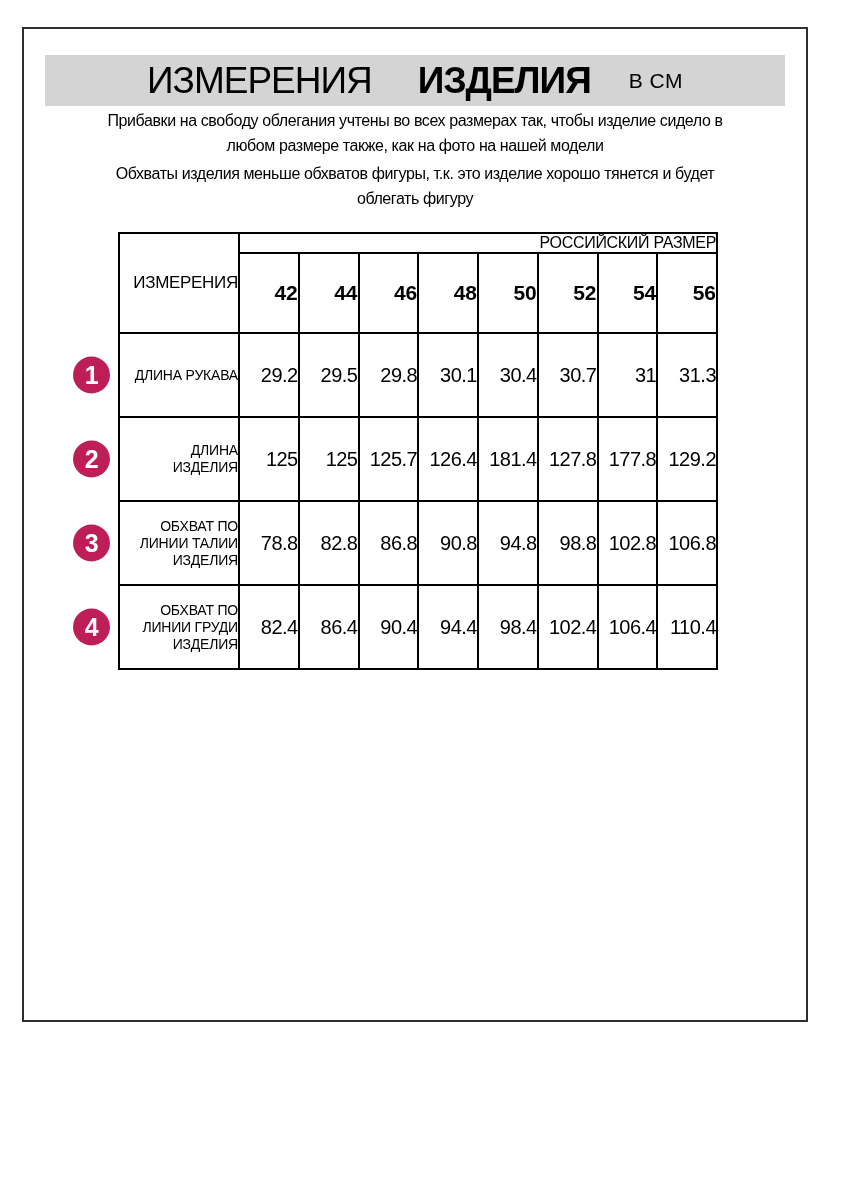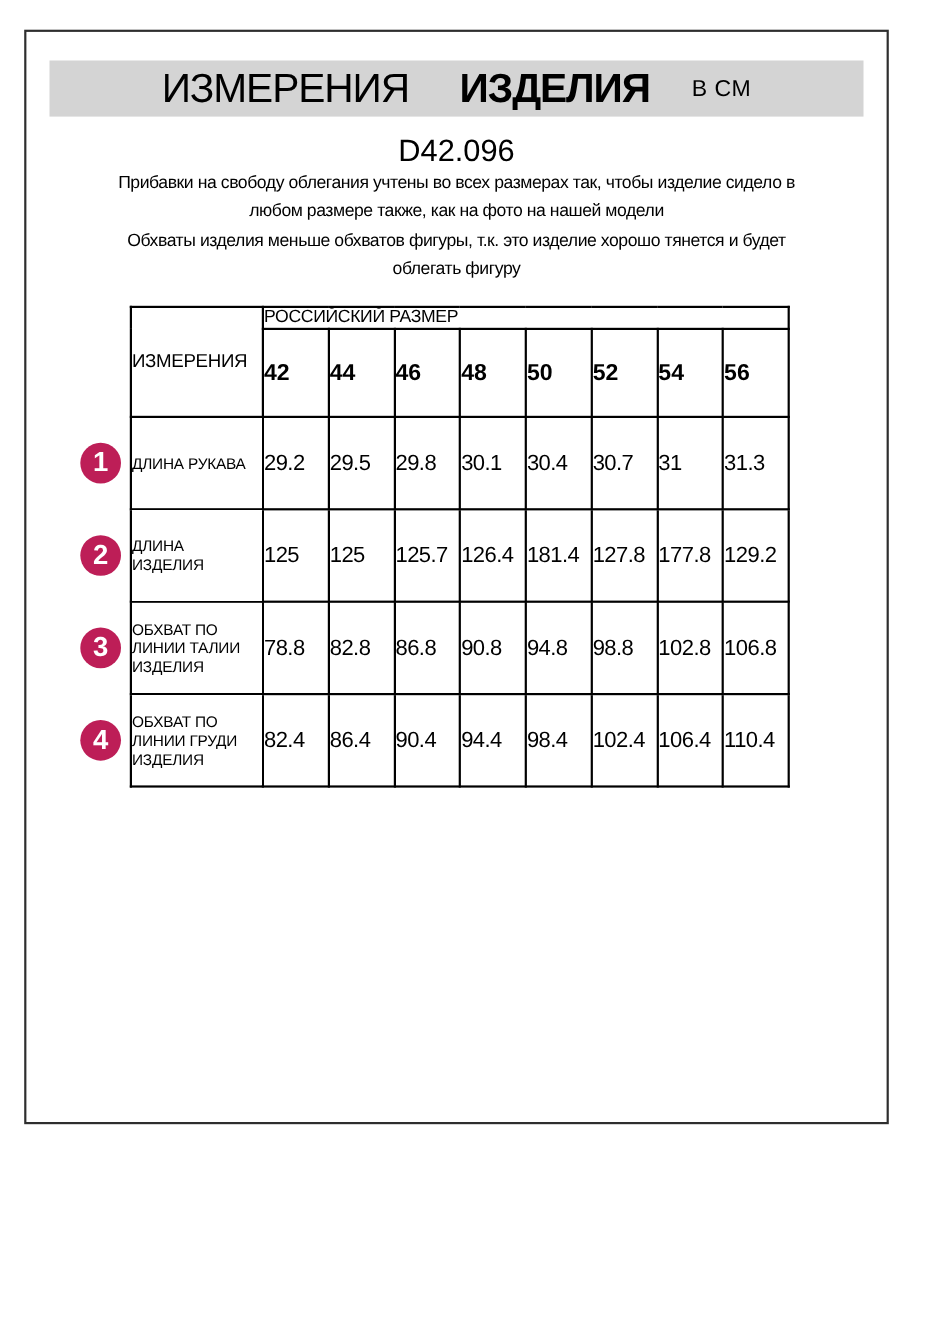--- a/index.html
+++ b/index.html
@@ -59,21 +59,21 @@
     margin: 21px 0 0 94px;
     width: 598px;
   }
   table.size-table {
     border-collapse: collapse;
     table-layout: fixed;
     width: 598px;
   }
   table.size-table td {
     border: 2px solid #000;
-    text-align: left;
+    text-align: right;
     vertical-align: middle;
     padding: 0;
     background: #fff;
   }
   td.corner {
     font-size: 17px;
     letter-spacing: -0.3px;
   }
   td.group {
     height: 19px;
@@ -119,21 +119,20 @@
 <body>
 
 <div class="frame">
 
   <div class="title-band">
     <span class="title-word1">ИЗМЕРЕНИЯ</span>
     <span class="title-word2">ИЗДЕЛИЯ</span>
     <span class="title-unit">В СМ</span>
   </div>
 
-  <div class="model-code">D42.096</div>
 
   <p class="para">Прибавки на свободу облегания учтены во всех размерах так, чтобы изделие сидело в любом размере также, как на фото на нашей модели</p>
   <p class="para">Обхваты изделия меньше обхватов фигуры, т.к. это изделие хорошо тянется и будет облегать фигуру</p>
 
   <div class="table-wrap">
     <table class="size-table">
       <colgroup>
         <col style="width:120px">
         <col style="width:59.75px">
           <col style="width:59.75px">

